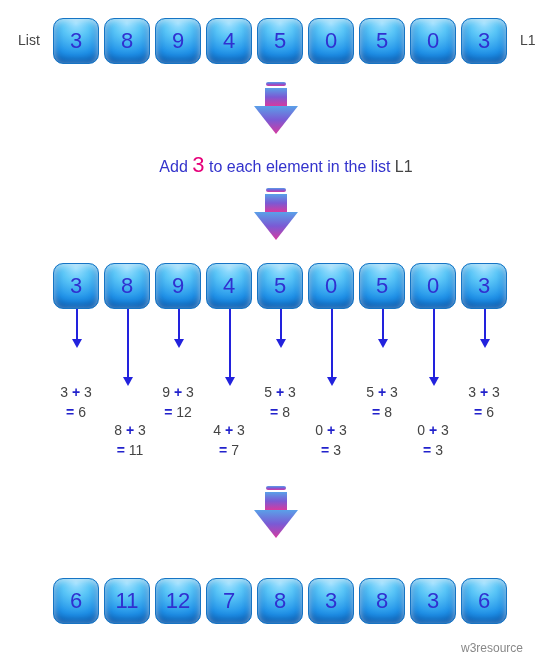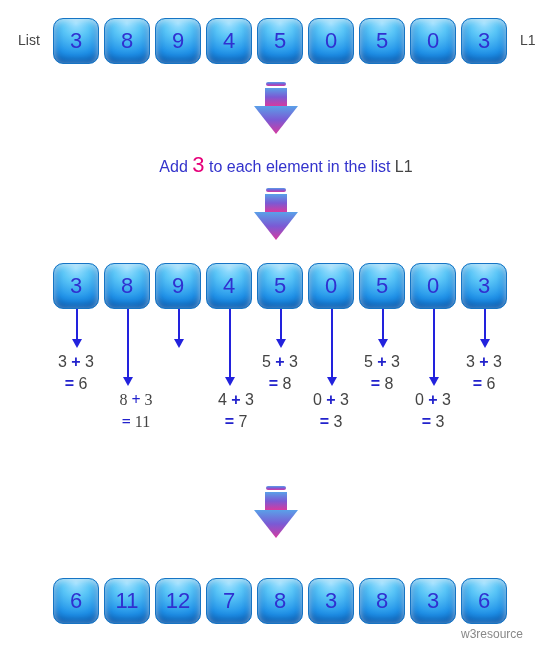--- a/index.html
+++ b/index.html
@@ -76,32 +76,33 @@
     height: 170px;
   }
   .expr-arrow {
     position: absolute;
     width: 2px;
     background: transparent;
   }
   .expr-arrow svg { display:block; position:absolute; left:-5px; top:0; }
   .expr-text {
     position: absolute;
-    font-size: 16px;
+    font-size: 14px;
     color: #444;
     text-align: center;
     line-height: 1.4;
     width: 60px;
+    margin-top: 32px;
   }
   .expr-text .plus { color: #2222cc; font-weight: 600; }
   .expr-text .eq { color: #2222cc; font-weight: 600; }
   .footer {
     position: absolute;
     right: 28px;
-    bottom: 14px;
+    bottom: 0;
     font-size: 12px;
     color: #888;
   }
 </style>
 </head>
 <body>
 
 <div class="canvas">
 
   <div class="label" style="left:18px; top:32px;">List</div>
@@ -172,34 +173,35 @@
           <polygon points="1,30 11,30 6,39" fill="#2222dd"></polygon>
         </svg>
       </div>
       <div class="expr-text" style="left: 46px; top: 19px;">3 <span class="plus">+</span> 3<br><span class="eq">=</span> 6</div>
       <div class="expr-arrow" style="left: 127px; top: -23px;">
         <svg width="12" height="78" viewBox="0 0 12 78">
           <line x1="6" y1="0" x2="6" y2="68" stroke="#2222dd" stroke-width="2"></line>
           <polygon points="1,68 11,68 6,77" fill="#2222dd"></polygon>
         </svg>
       </div>
-      <div class="expr-text" style="left: 106px; top: 57px; font-family: Liberation Serif, serif;">8 <span class="plus">+</span> 3<br><span class="eq">=</span> 11</div>
+      <div class="expr-text" style="left: 100px; top: 57px;">8 <span class="plus">+</span> 3<br><span class="eq">=</span> 11</div>
       <div class="expr-arrow" style="left: 178px; top: -23px;">
         <svg width="12" height="40" viewBox="0 0 12 40">
           <line x1="6" y1="0" x2="6" y2="30" stroke="#2222dd" stroke-width="2"></line>
           <polygon points="1,30 11,30 6,39" fill="#2222dd"></polygon>
         </svg>
       </div>
+      <div class="expr-text" style="left: 148px; top: 19px;">9 <span class="plus">+</span> 3<br><span class="eq">=</span> 12</div>
       <div class="expr-arrow" style="left: 229px; top: -23px;">
         <svg width="12" height="78" viewBox="0 0 12 78">
           <line x1="6" y1="0" x2="6" y2="68" stroke="#2222dd" stroke-width="2"></line>
           <polygon points="1,68 11,68 6,77" fill="#2222dd"></polygon>
         </svg>
       </div>
-      <div class="expr-text" style="left: 206px; top: 57px;">4 <span class="plus">+</span> 3<br><span class="eq">=</span> 7</div>
+      <div class="expr-text" style="left: 199px; top: 57px;">4 <span class="plus">+</span> 3<br><span class="eq">=</span> 7</div>
       <div class="expr-arrow" style="left: 280px; top: -23px;">
         <svg width="12" height="40" viewBox="0 0 12 40">
           <line x1="6" y1="0" x2="6" y2="30" stroke="#2222dd" stroke-width="2"></line>
           <polygon points="1,30 11,30 6,39" fill="#2222dd"></polygon>
         </svg>
       </div>
       <div class="expr-text" style="left: 250px; top: 19px;">5 <span class="plus">+</span> 3<br><span class="eq">=</span> 8</div>
       <div class="expr-arrow" style="left: 331px; top: -23px;">
         <svg width="12" height="78" viewBox="0 0 12 78">
           <line x1="6" y1="0" x2="6" y2="68" stroke="#2222dd" stroke-width="2"></line>

